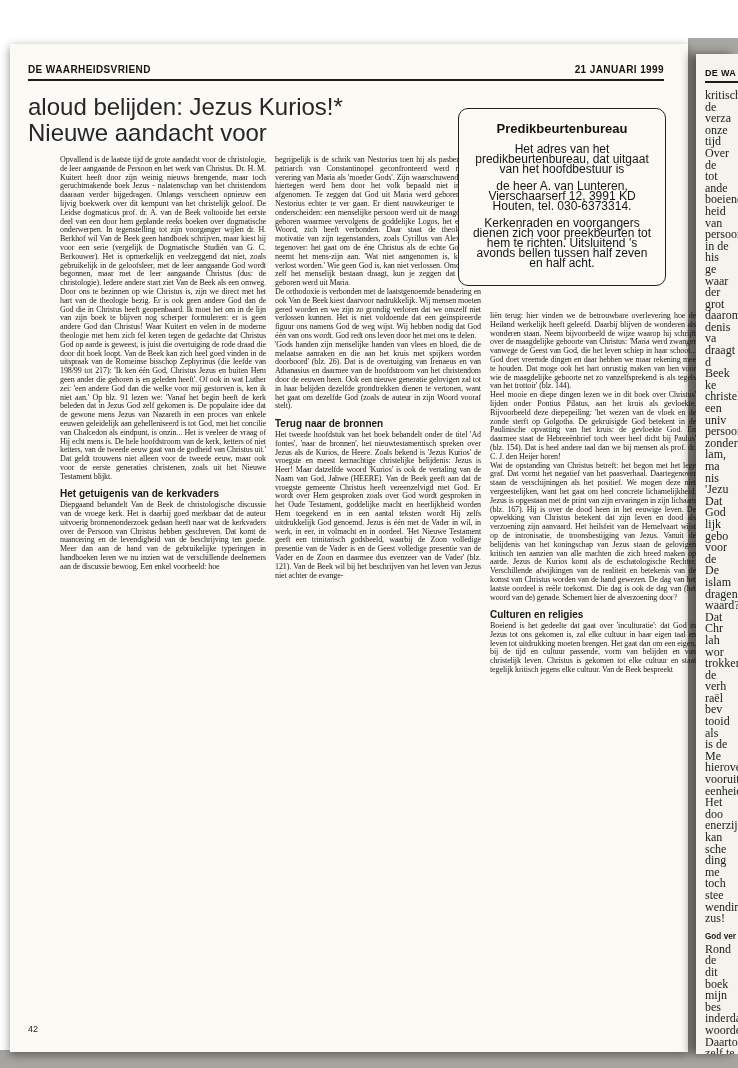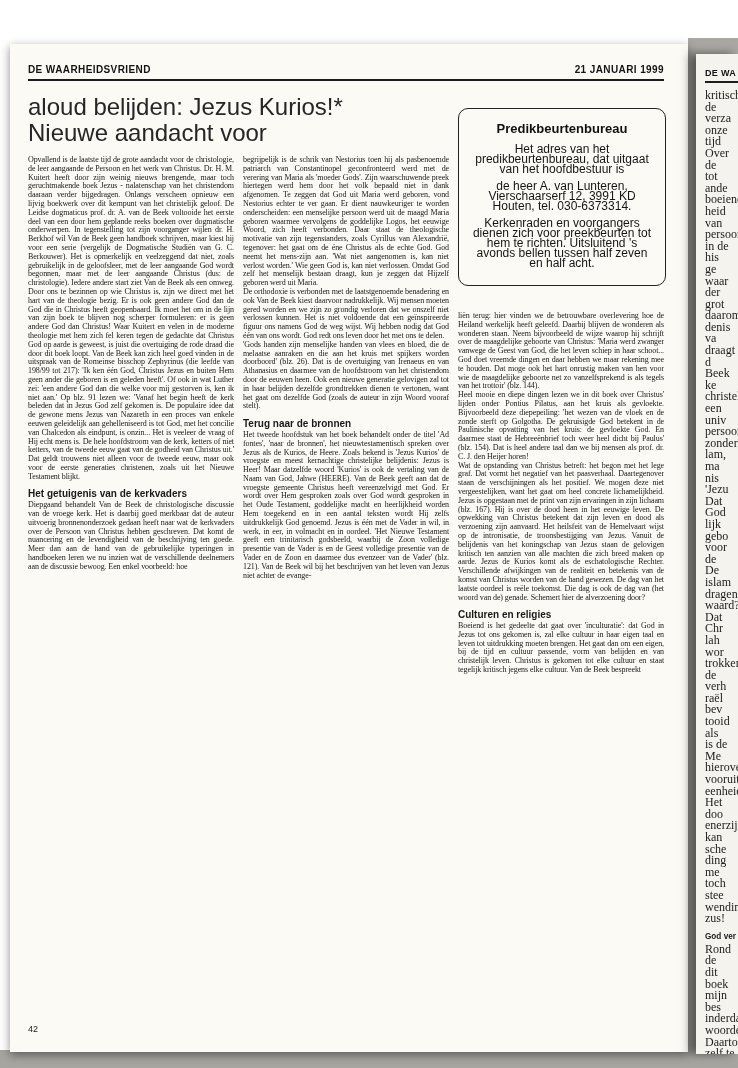--- a/index.html
+++ b/index.html
@@ -26,21 +26,21 @@
 
   .title {
     position:absolute; left:18px; top:50px; width:430px;
     font-family:"Liberation Sans", sans-serif; font-weight:normal;
     font-size:24px; line-height:26px; color:#262626;
   }
 
   .col {
     position:absolute; width:206px; overflow:hidden;
     font-size:8px; line-height:8.8px; text-align:justify;
-    color:#191919; letter-spacing:-0.1px;
+    color:#191919; letter-spacing:-0.1px;margin-left:32px;
   }
   .col p { margin:0; }
   .col h3 {
     margin:9px 0 2px 0; font-family:"Liberation Sans", sans-serif;
     font-size:10px; font-weight:bold; text-align:left; letter-spacing:0;
   }
   .col1 { left:18px;  top:112px; height:862px; }
   .col2 { left:233px; top:112px; height:862px; }
   .col3 { left:448px; top:268px; height:704px; }
 

